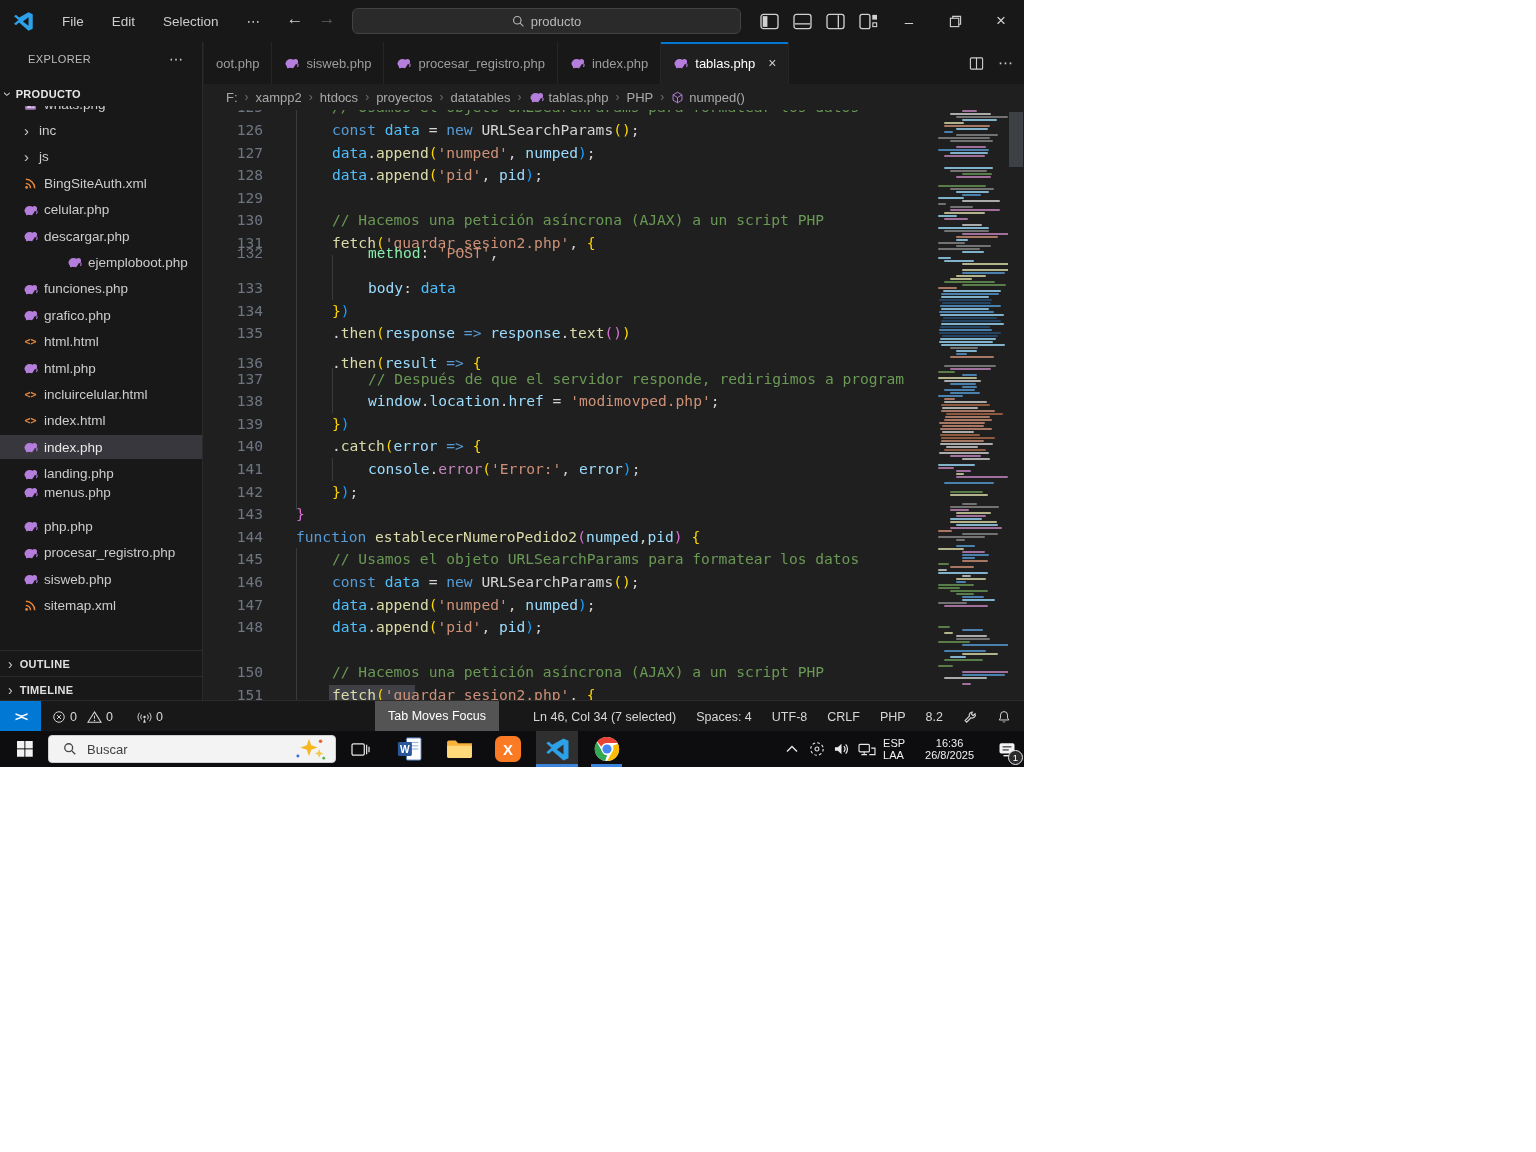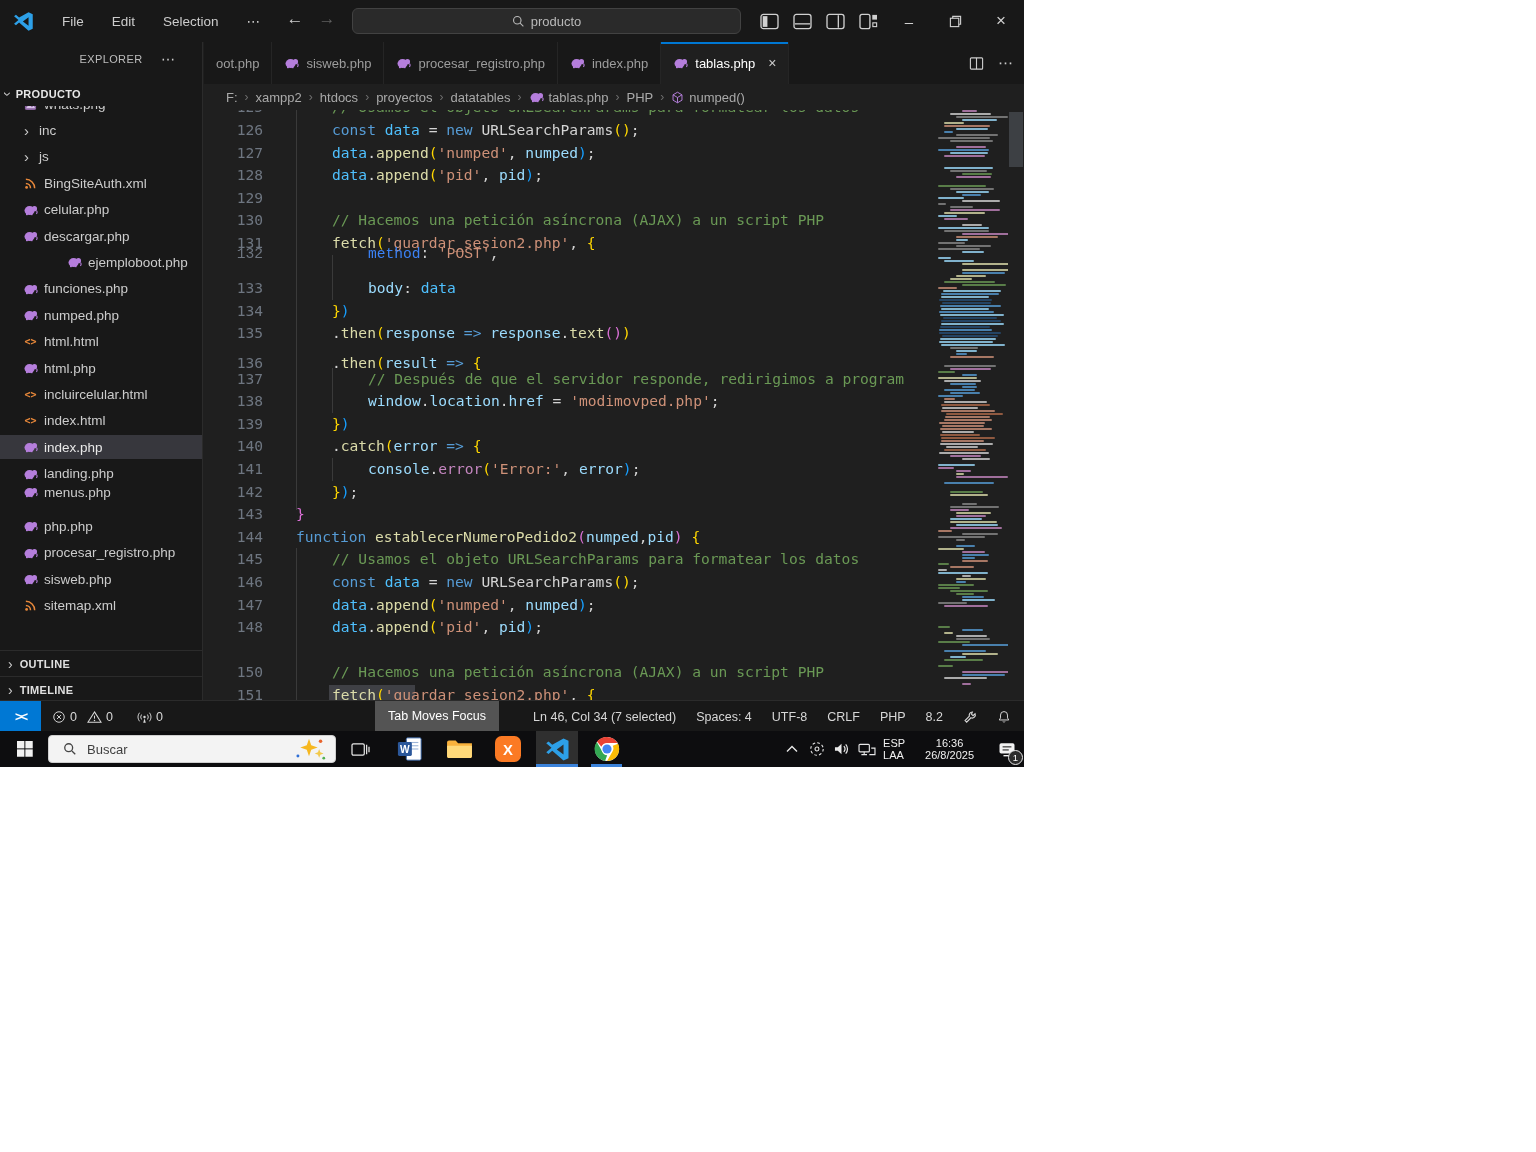--- a/index.html
+++ b/index.html
@@ -21,21 +21,21 @@
                color:#b9b9b9; font-size:13px; gap:6px; }
   .tb-layouts { position:absolute; right:146px; top:0; height:42px; display:flex; align-items:center; gap:13px; }
   .tb-layouts .lyt { width:20px; height:18px; display:flex; align-items:center; justify-content:center; }
   .winbtn { position:absolute; top:0; width:46px; height:42px; display:flex; align-items:center; justify-content:center; color:#d0d0d0; }
   .btn-min { right:92px; font-size:15px; }
   .btn-max { right:46px; }
   .btn-close { right:0; font-size:17px; }
 
   
   .sidebar { position:absolute; left:0; top:42px; width:203px; height:658px; background:#181818; border-right:1px solid #2b2b2b; overflow:hidden; }
-  .sb-header { position:absolute; left:0; top:0; width:100%; height:34px; display:flex; align-items:center;justify-content:center; }
+  .sb-header { position:absolute; left:8px; top:0; width:100%; height:34px; display:flex; align-items:center; }
   .sb-header .ttl { color:#bdbdbd; font-size:11px; letter-spacing:.4px; margin-left:20px; }
   .sb-header .dots { position:absolute; right:26px; color:#cccccc; font-size:14px; letter-spacing:1px; }
   .sb-section { position:absolute; left:0; top:40px; width:100%; height:24px; display:flex; align-items:center; background:#181818; z-index:3; }
   .sb-section .chev { color:#cccccc; font-size:14px; margin:0 5px 0 6px; display:inline-block; transform:rotate(90deg); }
   .sb-section .lbl { color:#e7e7e7; font-size:11px; font-weight:bold; letter-spacing:.3px; }
   .tree { position:absolute; left:0; top:62px; width:100%; height:546px; overflow:hidden; }
   .trow { position:absolute; left:0; width:100%; height:24px; display:flex; align-items:center; color:#cccccc; font-size:13.5px; }
   .trow.sel { background:#37373d; color:#e8e8e8; }
   .trow .ticon { width:17px; margin-left:22px; margin-right:5px; display:flex; justify-content:center; align-items:center; flex:none; }
   .trow .fchev { color:#cccccc; font-size:15px; margin-left:24px; margin-right:10px; flex:none; }
@@ -264,21 +264,21 @@
           <div class="trow" style="top: 199.2px;">
             <span class="ticon">
               <svg width="15" height="12" viewBox="0 0 16 12">
                 <ellipse cx="7" cy="6.6" rx="5.4" ry="4.8" fill="#B57EDC"></ellipse>
                 <circle cx="12.2" cy="4.6" r="2.8" fill="#B57EDC"></circle>
                 <path d="M14.4 6.6c.9.9.9 2.6-.3 3.4" stroke="#B57EDC" stroke-width="1.2" fill="none"></path>
                 <rect x="3.2" y="8.5" width="2" height="3" fill="#B57EDC"></rect>
                 <rect x="8.2" y="8.5" width="2" height="3" fill="#B57EDC"></rect>
               </svg>
             </span>
-            <span>numped.php</span>
+            <span>grafico.php</span>
           </div>
           <div class="trow" style="top: 225.6px;">
             <span class="ticon">
               <span style="color:#E8883A;font-family:'DejaVu Sans Mono',monospace;font-size:10px;font-weight:bold">&lt;&gt;</span>
             </span>
             <span>html.html</span>
           </div>
           <div class="trow" style="top: 252px;">
             <span class="ticon">
               <svg width="15" height="12" viewBox="0 0 16 12">
@@ -541,21 +541,21 @@
         <div class="cline" style="top: 99.4px;">
           <span class="ln">130</span>
           <span class="txt" style="left: 128px;"><span style="color: rgb(106, 153, 85);">// Hacemos una petición asíncrona (AJAX) a un script PHP</span></span>
         </div>
         <div class="cline" style="top: 122px;">
           <span class="ln">131</span>
           <span class="txt" style="left: 128px;"><span style="color: rgb(220, 220, 170);">fetch</span><span style="color: rgb(255, 215, 0);">(</span><span style="color: rgb(206, 145, 120);">'guardar_sesion2.php'</span><span style="color: rgb(212, 212, 212);">, </span><span style="color: rgb(255, 215, 0);">{</span></span>
         </div>
         <div class="cline" style="top: 133px; font-family: Liberation Mono, monospace;">
           <span class="ln">132</span>
-          <span class="txt" style="left: 164px;"><span style="color: #3b82f6;">method</span><span style="color: rgb(212, 212, 212);">: </span><span style="color: rgb(206, 145, 120);">'POST'</span><span style="color: rgb(212, 212, 212);">,</span></span>
+          <span class="txt" style="left: 164px;"><span style="color: #86efac;">method</span><span style="color: rgb(212, 212, 212);">: </span><span style="color: rgb(206, 145, 120);">'POST'</span><span style="color: rgb(212, 212, 212);">,</span></span>
         </div>
         <div class="cline" style="top: 167.2px;">
           <span class="ln">133</span>
           <span class="txt" style="left: 164px;"><span style="color: rgb(156, 220, 254);">body</span><span style="color: rgb(212, 212, 212);">: </span><span style="color: rgb(79, 193, 255);">data</span></span>
         </div>
         <div class="cline" style="top: 189.8px;">
           <span class="ln">134</span>
           <span class="txt" style="left: 128px;"><span style="color: rgb(255, 215, 0);">}</span><span style="color: rgb(23, 159, 255);">)</span></span>
         </div>
         <div class="cline" style="top: 212.4px;">

